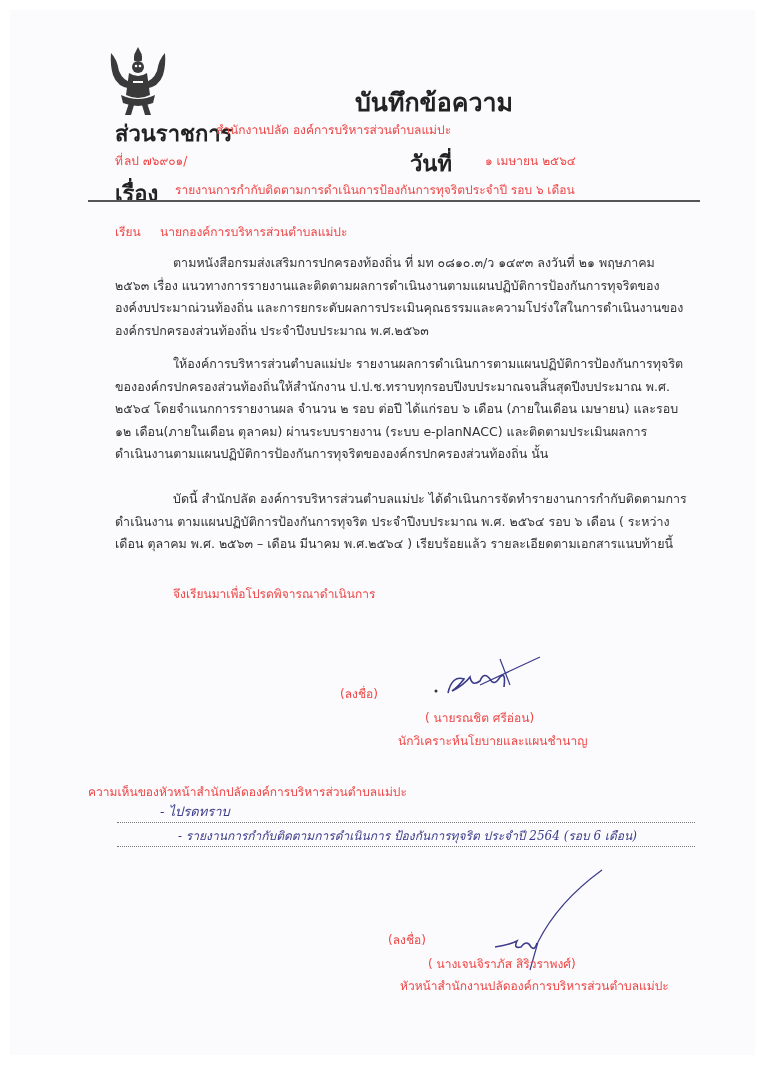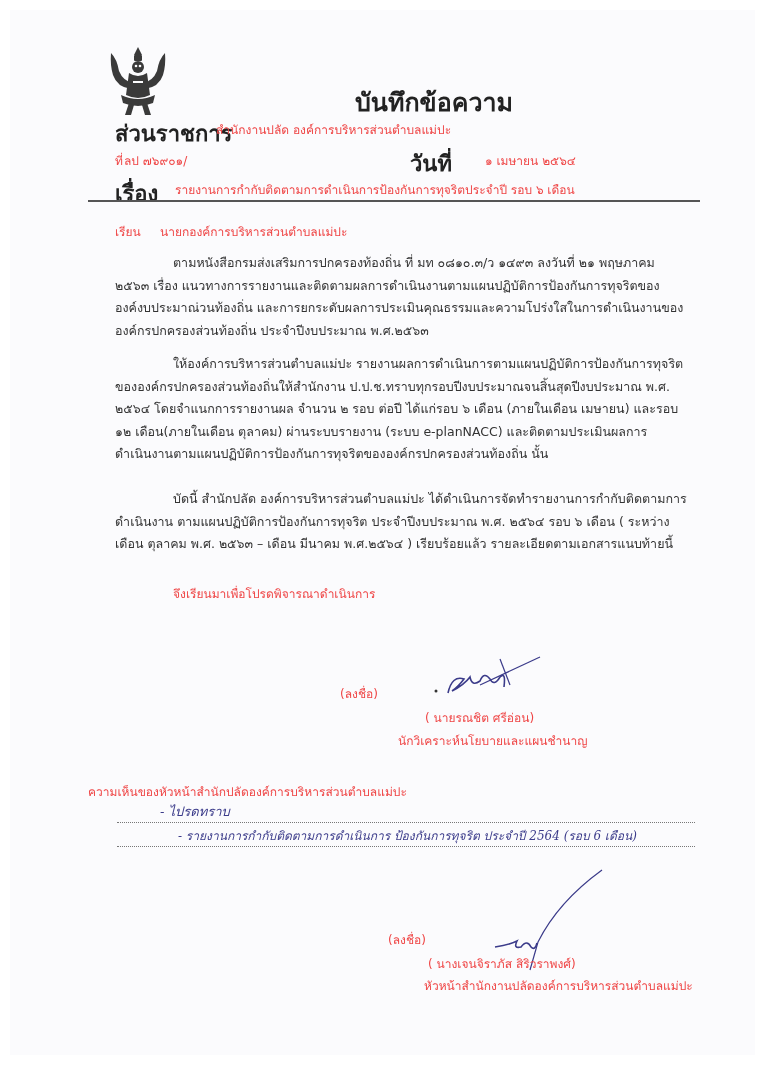--- a/index.html
+++ b/index.html
@@ -108,13 +108,13 @@
 <div class="dotted" style="top:846px;"></div>
 
 <div class="abs" style="left:470px; top:865px;">
   <svg width="140" height="110" viewBox="0 0 140 110">
     <path d="M25 82 q14 -2 22 -6 q-4 8 4 6 q6 -8 10 0 q4 4 6 -4" stroke="#3b3b8a" stroke-width="1.6" fill="none"></path>
     <path d="M60 105 l8 -28 q20 -40 64 -72" stroke="#3b3b8a" stroke-width="1.2" fill="none"></path>
   </svg>
 </div>
 <div class="abs txt" style="left:388px; top:930px;">(ลงชื่อ)</div>
 <div class="abs txt" style="left:428px; top:954px;">(  นางเจนจิราภัส  สิริวราพงศ์)</div>
-<div class="abs txt" style="left:400px; top:976px;margin-left:24px;">หัวหน้าสำนักงานปลัดองค์การบริหารส่วนตำบลแม่ปะ</div>
+<div class="abs txt" style="left:400px; top:976px;">หัวหน้าสำนักงานปลัดองค์การบริหารส่วนตำบลแม่ปะ</div>
 
 </body></html>

